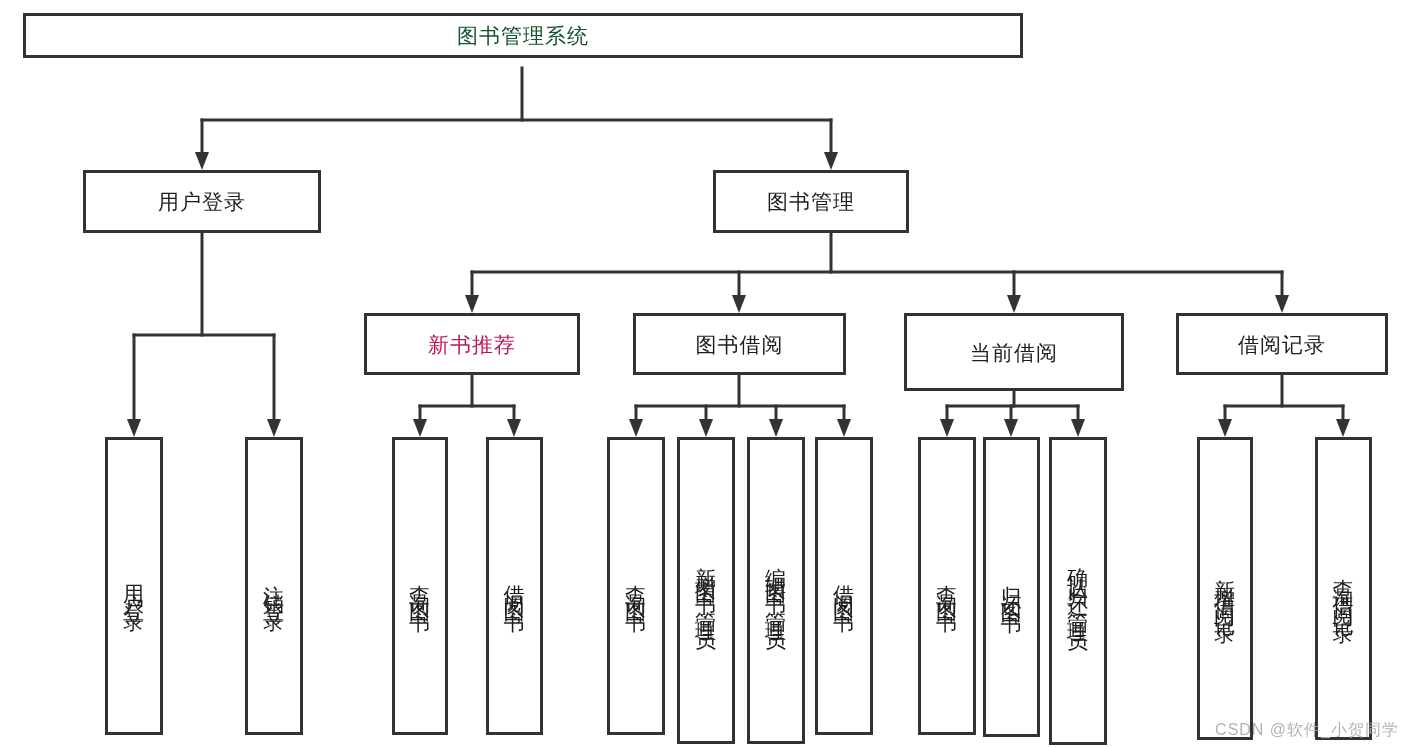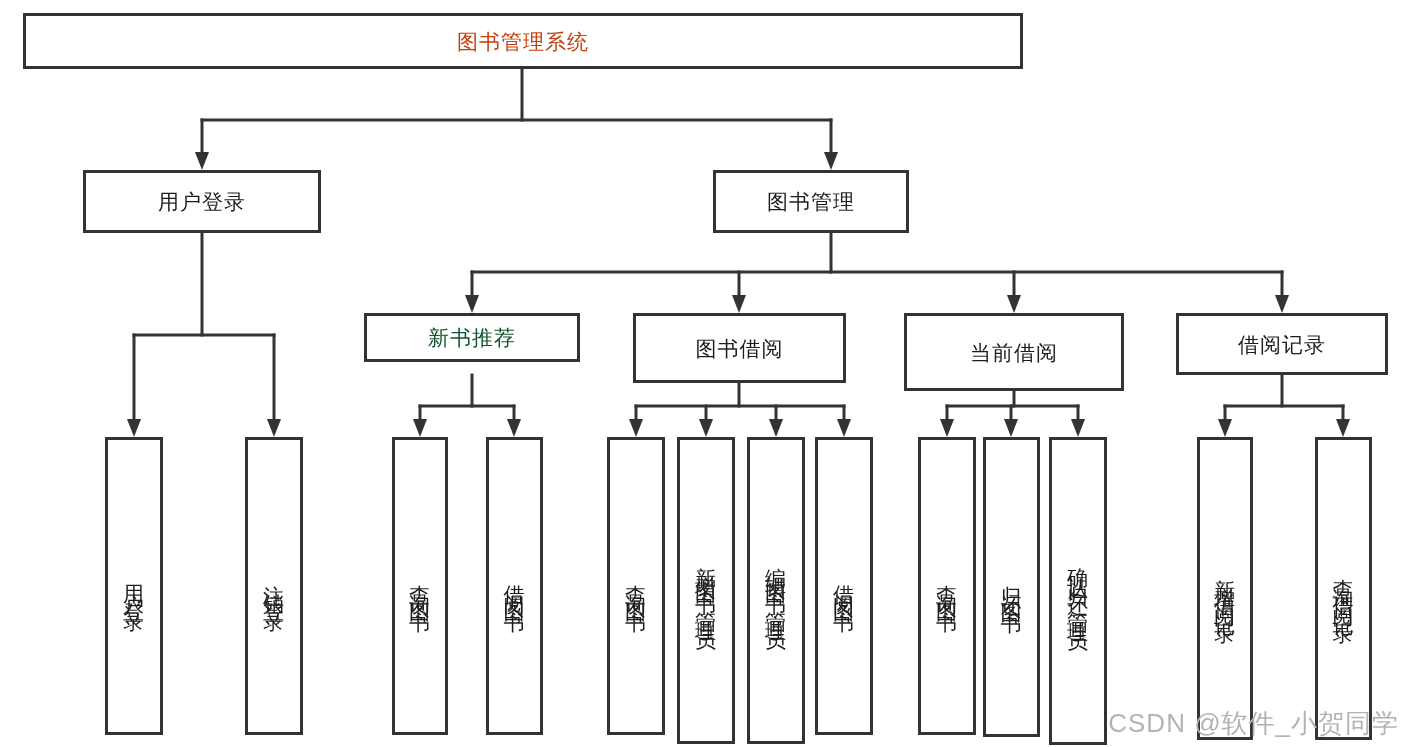--- a/index.html
+++ b/index.html
@@ -32,21 +32,21 @@
   .node.v {
     writing-mode: vertical-lr;
     text-orientation: mixed;
     letter-spacing: 9px;
   }
   .node span { display: block; }
   #watermark {
     position: absolute;
     right: 6px;
     bottom: 6px;
-    font-size: 26px;
+    font-size: 16px;
     color: #b3b3b3;
     letter-spacing: 1px;
     z-index: 5;
     white-space: nowrap;
   }
 </style>
 </head>
 <body>
 
 <div id="canvas">
@@ -98,33 +98,33 @@
       <line x1="1011" y1="406" x2="1011" y2="423" stroke="#333333" stroke-width="3" stroke-linecap="square"></line>
       <polygon points="1004,419 1018,419 1011,437" fill="#333333"></polygon>
       <line x1="1078" y1="406" x2="1078" y2="423" stroke="#333333" stroke-width="3" stroke-linecap="square"></line>
       <polygon points="1071,419 1085,419 1078,437" fill="#333333"></polygon>
       <line x1="1225" y1="406" x2="1225" y2="423" stroke="#333333" stroke-width="3" stroke-linecap="square"></line>
       <polygon points="1218,419 1232,419 1225,437" fill="#333333"></polygon>
       <line x1="1343" y1="406" x2="1343" y2="423" stroke="#333333" stroke-width="3" stroke-linecap="square"></line>
       <polygon points="1336,419 1350,419 1343,437" fill="#333333"></polygon>
     </svg>
   <div id="nodes">
-      <div class="node h" style="left: 23px; top: 13px; width: 1000px; height: 56px; border-color: rgb(51, 51, 51); color: #c2410c;">
+      <div class="node h" style="left: 23px; top: 13px; width: 1000px; height: 45px; border-color: rgb(51, 51, 51); color: #14532d;">
         <span>图书管理系统</span>
       </div>
       <div class="node h" style="left: 83px; top: 170px; width: 238px; height: 63px; border-color: rgb(51, 51, 51); color: rgb(29, 29, 29);">
         <span>用户登录</span>
       </div>
       <div class="node h" style="left: 713px; top: 170px; width: 196px; height: 63px; border-color: rgb(51, 51, 51); color: rgb(29, 29, 29);">
         <span>图书管理</span>
       </div>
-      <div class="node h" style="left: 364px; top: 313px; width: 216px; height: 49px; border-color: rgb(51, 51, 51); color: #14532d;">
+      <div class="node h" style="left: 364px; top: 313px; width: 216px; height: 62px; border-color: rgb(51, 51, 51); color: #be185d;">
         <span>新书推荐</span>
       </div>
-      <div class="node h" style="left: 633px; top: 313px; width: 213px; height: 70px; border-color: rgb(51, 51, 51); color: rgb(29, 29, 29);">
+      <div class="node h" style="left: 633px; top: 313px; width: 213px; height: 62px; border-color: rgb(51, 51, 51); color: rgb(29, 29, 29);">
         <span>图书借阅</span>
       </div>
       <div class="node h" style="left: 904px; top: 313px; width: 220px; height: 78px; border-color: rgb(51, 51, 51); color: rgb(29, 29, 29);">
         <span>当前借阅</span>
       </div>
       <div class="node h" style="left: 1176px; top: 313px; width: 212px; height: 62px; border-color: rgb(51, 51, 51); color: rgb(29, 29, 29);">
         <span>借阅记录</span>
       </div>
       <div class="node v" style="left: 105px; top: 437px; width: 58px; height: 298px; border-color: rgb(51, 51, 51); color: rgb(29, 29, 29);">
         <span>用户登录</span>

